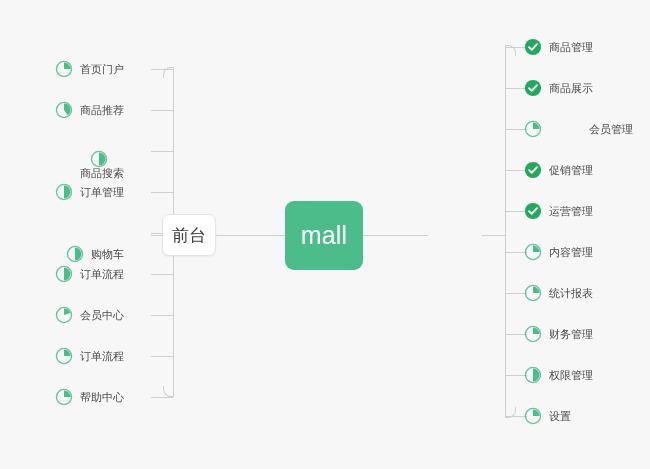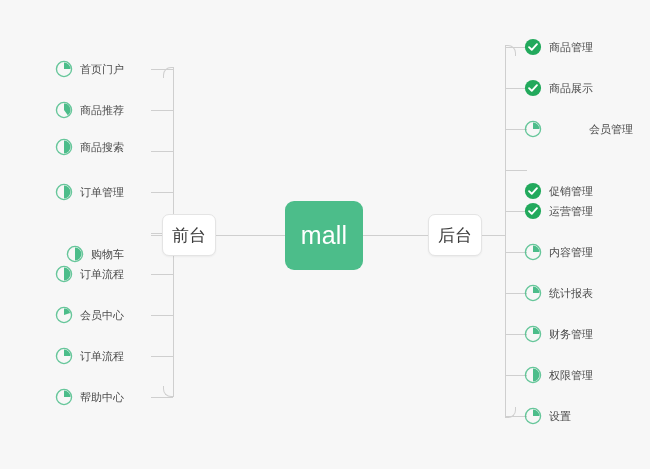--- a/index.html
+++ b/index.html
@@ -149,21 +149,21 @@
   </svg>
         <span class="leaf-label">首页门户</span>
       </div>
       <div class="leaf leaf-left" style="top: 98px; text-align: center;">
         <svg class="ico" viewBox="0 0 20 20">
     <circle cx="10" cy="10" r="8.4" fill="none" stroke="#4cbd8a" stroke-width="1.5" opacity="0.85"></circle>
     <path d="M 10 10 L 10 2.8 A 7.2 7.2 0 0 1 14.232053816505807 15.82492235949962 Z" fill="#4cbd8a"></path>
   </svg>
         <span class="leaf-label">商品推荐</span>
       </div>
-      <div class="leaf leaf-left" style="top: 135px;">
+      <div class="leaf leaf-left" style="top: 155px; flex-direction: column;">
         <svg class="ico" viewBox="0 0 20 20">
     <circle cx="10" cy="10" r="8.4" fill="none" stroke="#4cbd8a" stroke-width="1.5" opacity="0.85"></circle>
     <path d="M 10 10 L 10 2.8 A 7.2 7.2 0 0 1 10 17.2 Z" fill="#4cbd8a"></path>
   </svg>
         <span class="leaf-label">商品搜索</span>
       </div>
       <div class="leaf leaf-left" style="top: 180px;">
         <svg class="ico" viewBox="0 0 20 20">
     <circle cx="10" cy="10" r="8.4" fill="none" stroke="#4cbd8a" stroke-width="1.5" opacity="0.85"></circle>
     <path d="M 10 10 L 10 2.8 A 7.2 7.2 0 0 1 10 17.2 Z" fill="#4cbd8a"></path>
@@ -219,21 +219,21 @@
   </svg>
         <span class="leaf-label">商品展示</span>
       </div>
       <div class="leaf leaf-right" style="top: 117px; gap: 40px;">
         <svg class="ico" viewBox="0 0 20 20">
     <circle cx="10" cy="10" r="8.4" fill="none" stroke="#4cbd8a" stroke-width="1.5" opacity="0.85"></circle>
     <path d="M 10 10 L 10 2.8 A 7.2 7.2 0 0 1 17.2 10 Z" fill="#4cbd8a"></path>
   </svg>
         <span class="leaf-label">会员管理</span>
       </div>
-      <div class="leaf leaf-right" style="top: 158px; margin-top: 21px;">
+      <div class="leaf leaf-right" style="top: 158px;">
         <svg class="ico" viewBox="0 0 20 20">
     <circle cx="10" cy="10" r="9" fill="#22a95c"></circle>
     <path d="M5.6 10.2 L8.6 13.1 L14.4 6.9" fill="none" stroke="#ffffff" stroke-width="2.1" stroke-linecap="round" stroke-linejoin="round"></path>
   </svg>
         <span class="leaf-label">促销管理</span>
       </div>
       <div class="leaf leaf-right" style="top: 199px;">
         <svg class="ico" viewBox="0 0 20 20">
     <circle cx="10" cy="10" r="9" fill="#22a95c"></circle>
     <path d="M5.6 10.2 L8.6 13.1 L14.4 6.9" fill="none" stroke="#ffffff" stroke-width="2.1" stroke-linecap="round" stroke-linejoin="round"></path>
@@ -278,17 +278,14 @@
     </div>
 
   <div class="node node-root">
     <span>mall</span>
   </div>
 
   <div class="node node-sub node-front">
     <span>前台</span>
   </div>
 
-  <div class="node node-sub node-back">
-    <span>后台</span>
-  </div>
 
 </div>
 
 </body></html>

